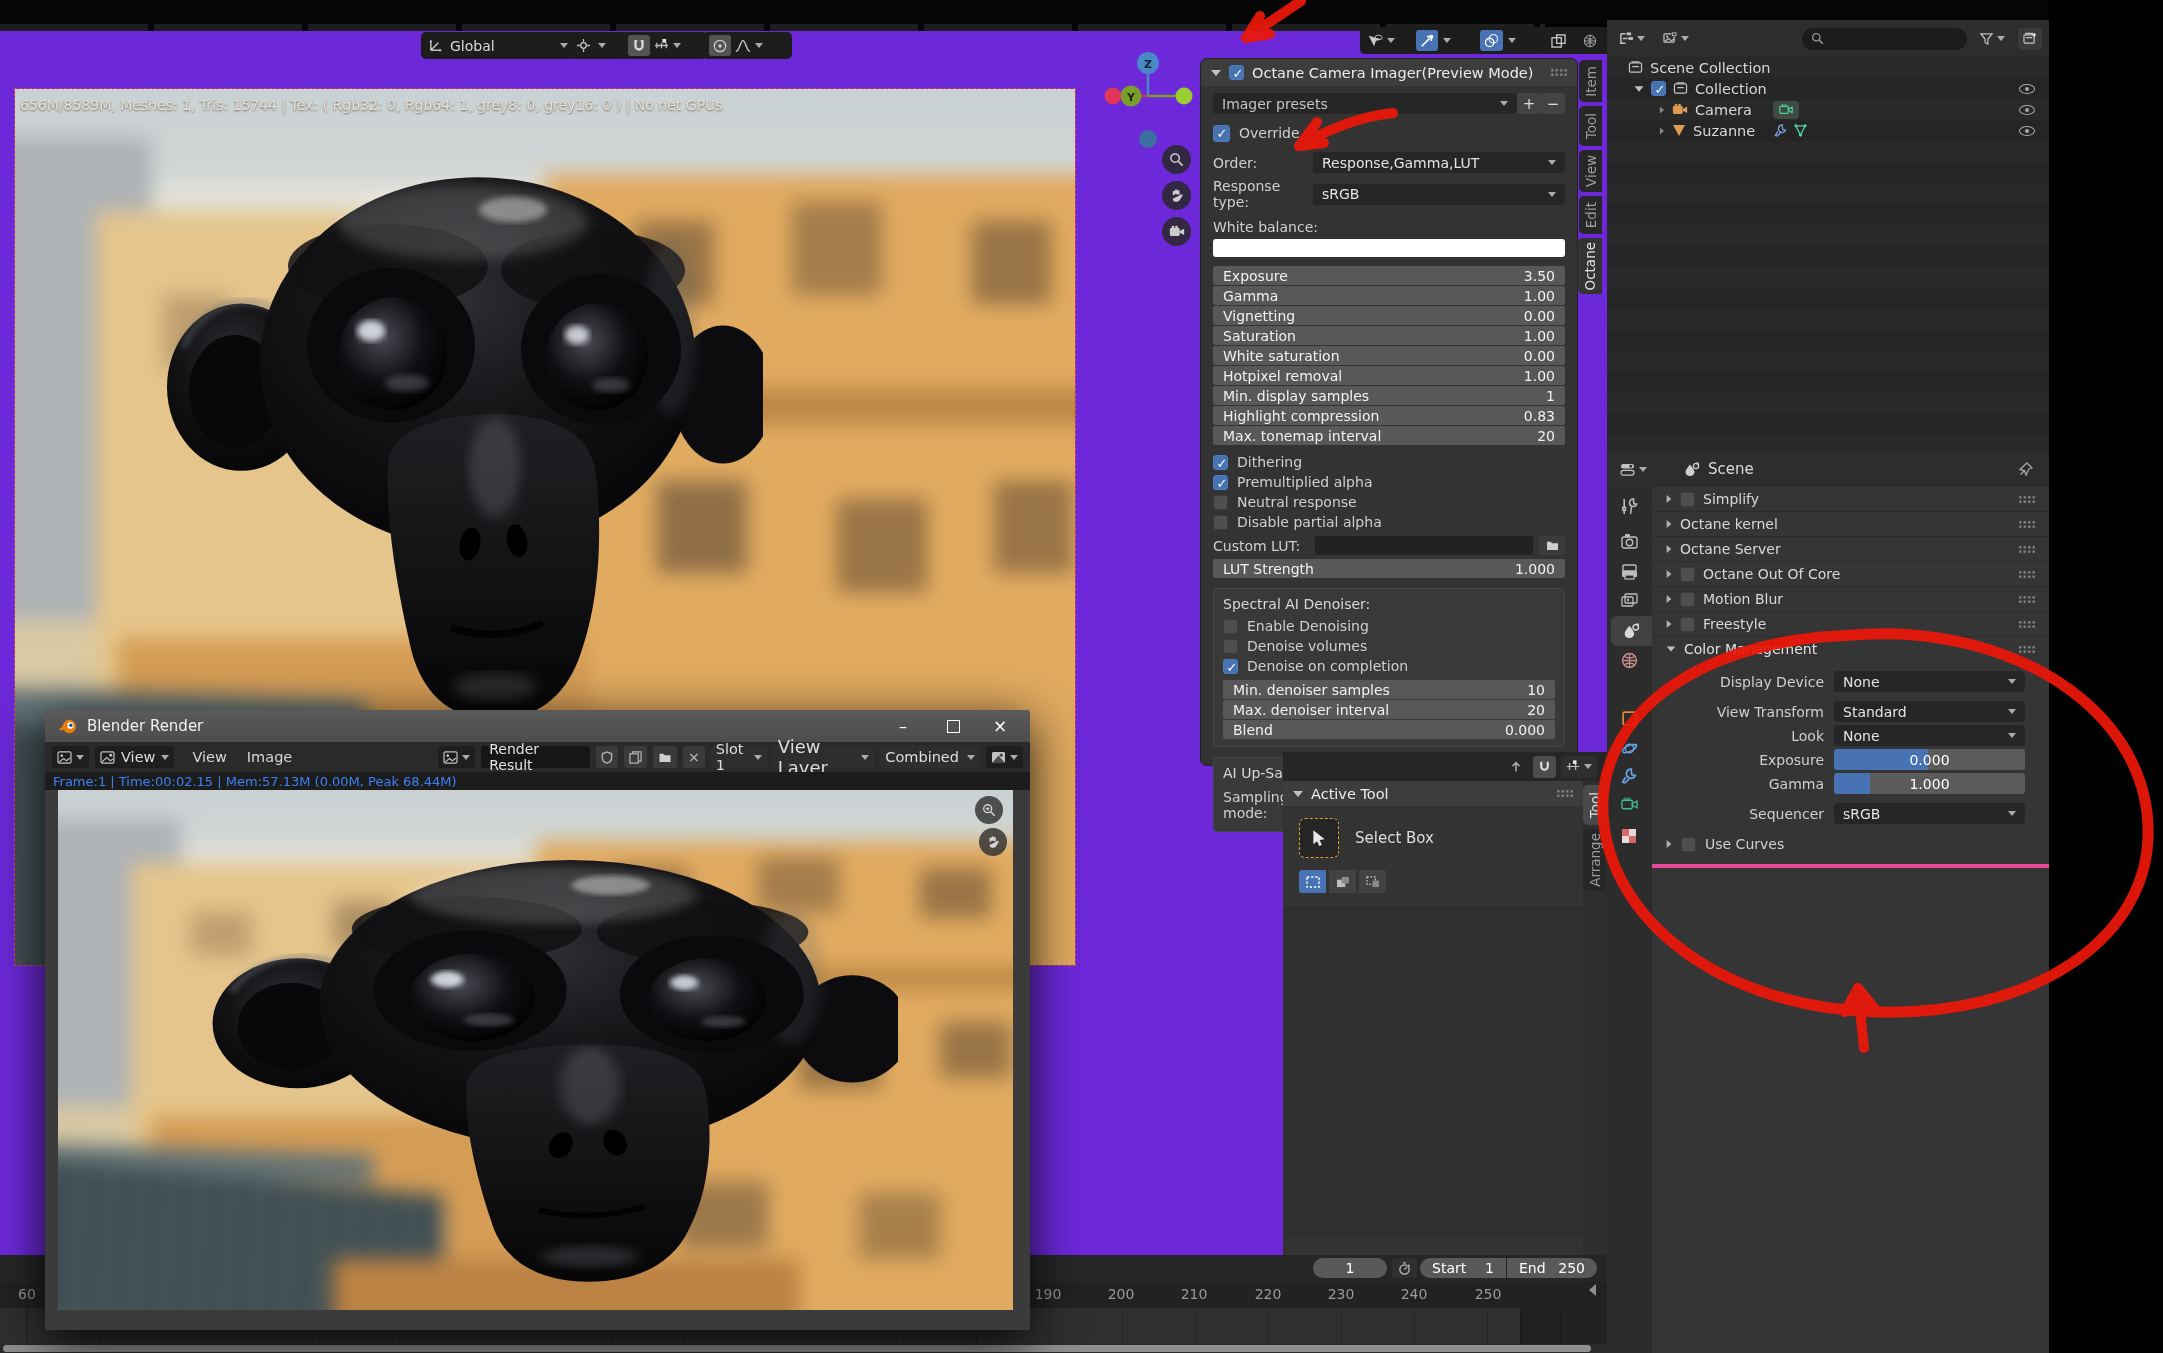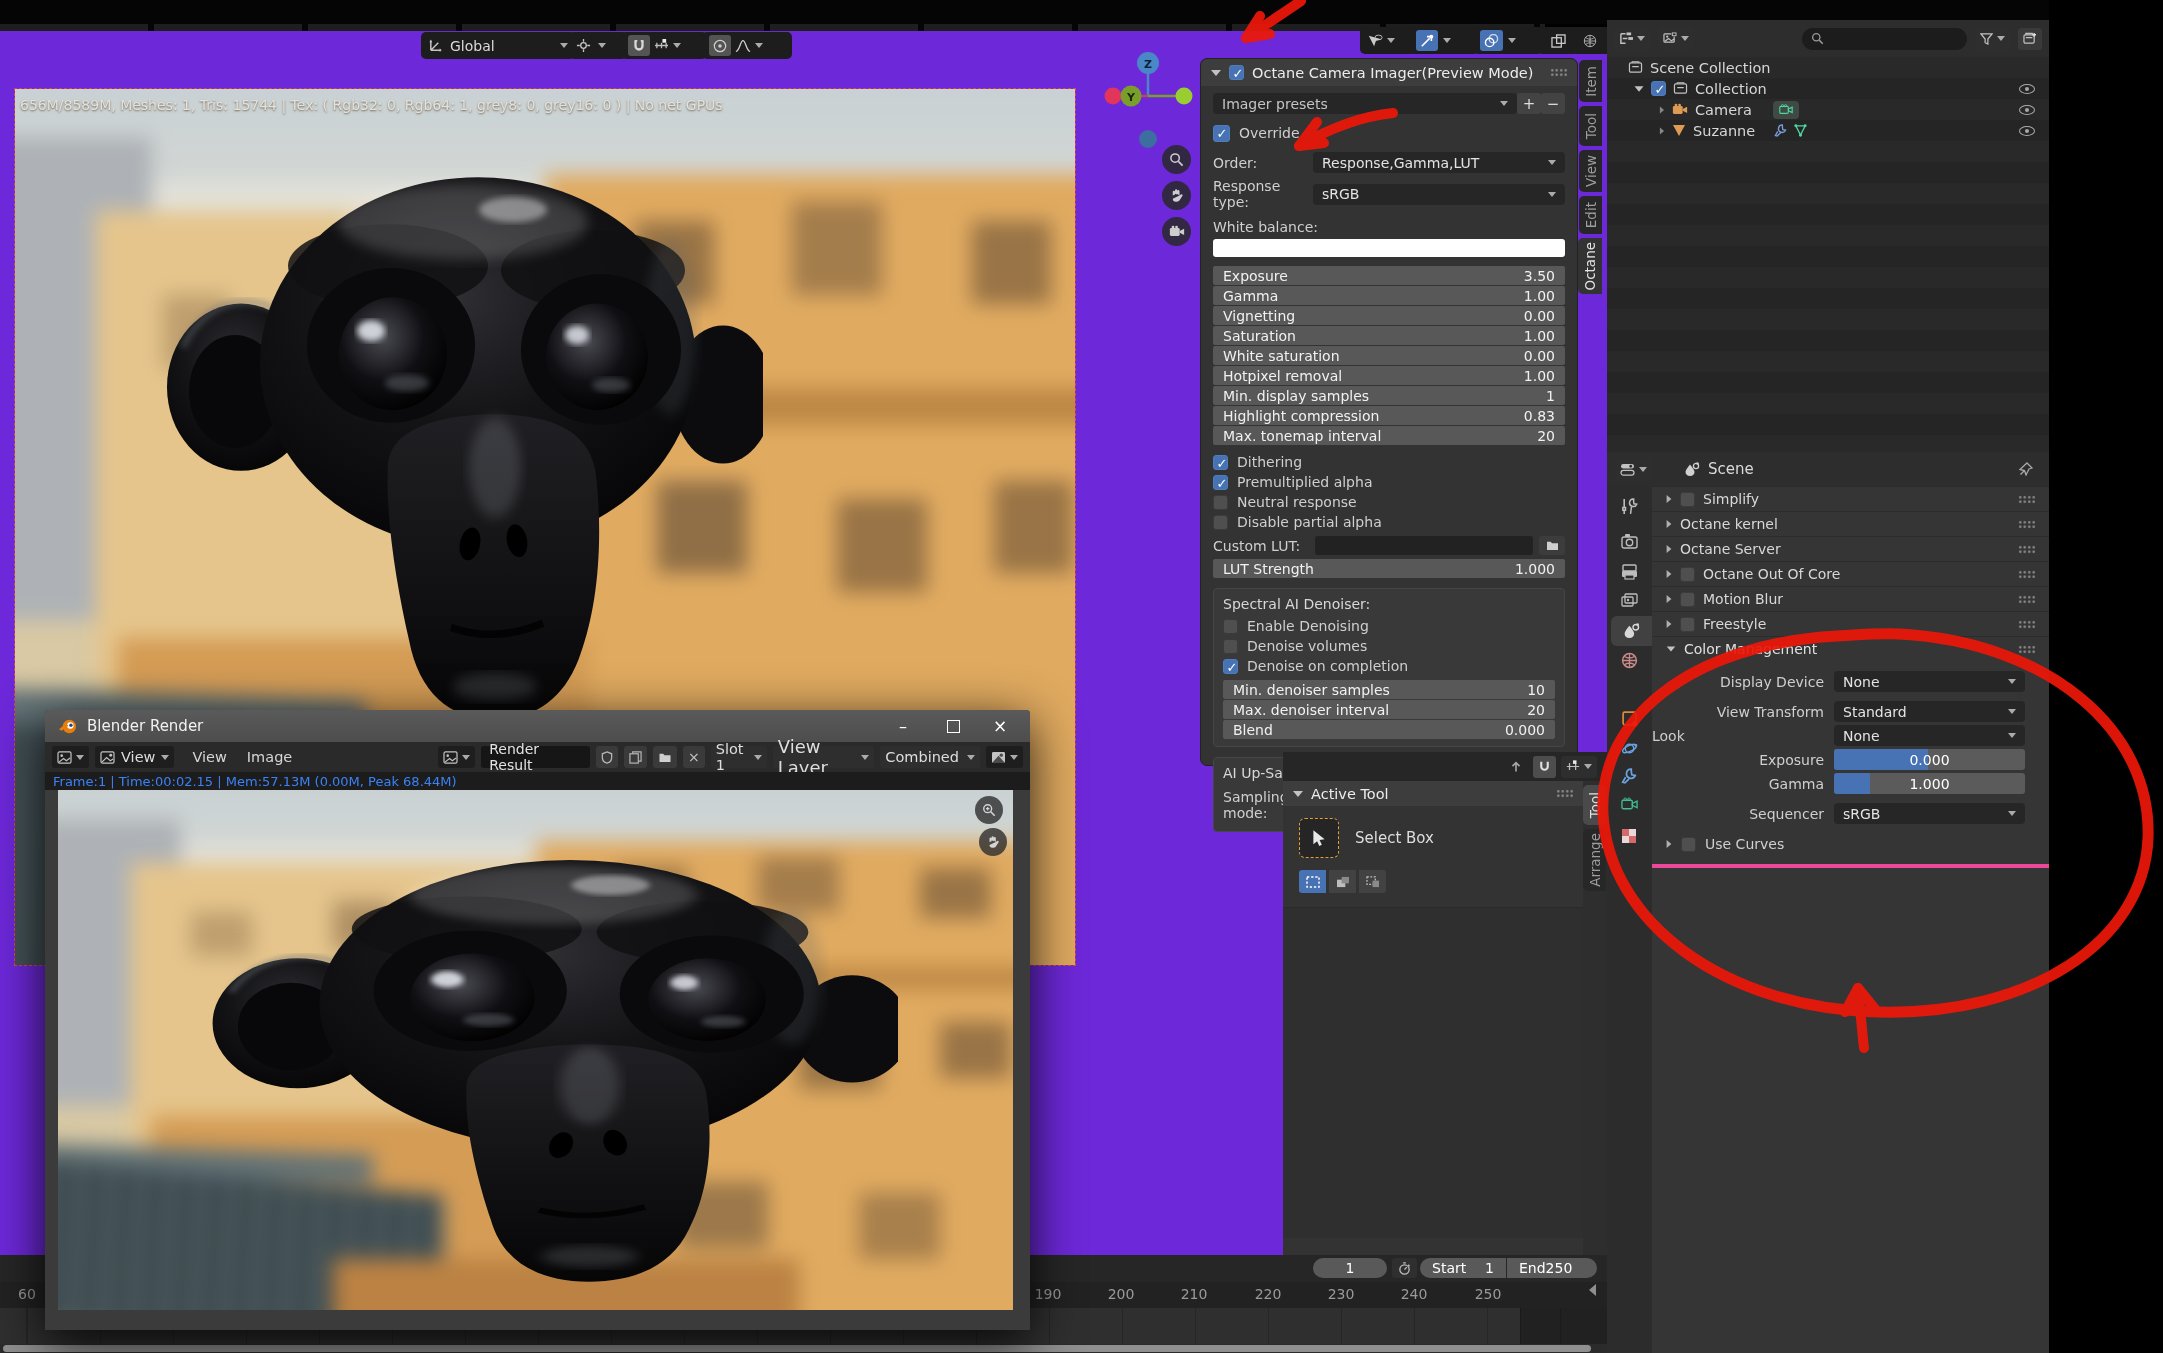--- a/index.html
+++ b/index.html
@@ -510,21 +510,21 @@
     <div class="abs flex" style="left:1392px;top:3px;width:25px;height:20px;background:#2f2f2f;border-radius:3px;justify-content:center">
       <svg width="13" height="13" viewBox="0 0 14 14">
           <circle cx="7" cy="8" r="5" stroke="#bdbdbd" stroke-width="1.4" fill="none"></circle>
           <path d="M7 8 L9.5 5.5 M5.5 1 H8.5 M11 3 L12.5 4.5" stroke="#bdbdbd" stroke-width="1.4"></path>
         </svg>
     </div>
     <div class="abs flex" style="left:1420px;top:3px;width:86px;height:20px;background:#595959;border-radius:10px 0 0 10px;justify-content:space-between;padding:0 12px;box-sizing:border-box;font-size:14px;color:#fff">
       <span>Start</span>
         <span>1</span>
     </div>
-    <div class="abs flex" style="left:1507px;top:3px;width:90px;height:20px;background:#595959;border-radius:0 10px 10px 0;justify-content:flex-start;padding:0 12px;box-sizing:border-box;font-size:14px;color:#fff">
+    <div class="abs flex" style="left:1507px;top:3px;width:90px;height:20px;background:#595959;border-radius:0 10px 10px 0;justify-content:space-between;padding:0 12px;box-sizing:border-box;font-size:14px;color:#fff">
       <span>End</span>
         <span>250</span>
     </div>
   </div>
   <div class="abs" style="left:0;top:27px;width:1607px;height:26px;background:#222;font-size:14px;color:#9a9a9a">
     <span class="abs" style="left:27px;top:4px;transform:translateX(-50%)">60</span>
     <span class="abs" style="left:1048px;top:4px;transform:translateX(-50%)">190</span>
     <span class="abs" style="left:1121px;top:4px;transform:translateX(-50%)">200</span>
     <span class="abs" style="left:1194px;top:4px;transform:translateX(-50%)">210</span>
     <span class="abs" style="left:1268px;top:4px;transform:translateX(-50%)">220</span>
@@ -767,21 +767,21 @@
           </div>
       </div>
       <div class="flex" style="margin-top:9px">
         <span class="lbl" style="width:172px;text-align:right">View Transform</span>
         <div class="drop" style="margin-left:10px;flex:1">
             <span>Standard</span>
             <span class="chev"></span>
           </div>
       </div>
       <div class="flex" style="margin-top:3px">
-        <span class="lbl" style="width:172px;text-align:left">Look</span>
+        <span class="lbl" style="width:172px;text-align:right">Look</span>
         <div class="drop" style="margin-left:10px;flex:1">
             <span>None</span>
             <span class="chev"></span>
           </div>
       </div>
       <div class="flex" style="margin-top:3px">
         <span class="lbl" style="width:172px;text-align:right">Exposure</span>
         <div style="margin-left:10px;flex:1;height:21px;background:#5b5b5b;border-radius:3px;position:relative;overflow:hidden">
           <div style="position:absolute;left:0;top:0;bottom:0;width:49%;background:#4772b3"></div>
           <div style="position:absolute;inset:0;display:flex;align-items:center;justify-content:center;font-size:14px;color:#fff">0.000</div>

